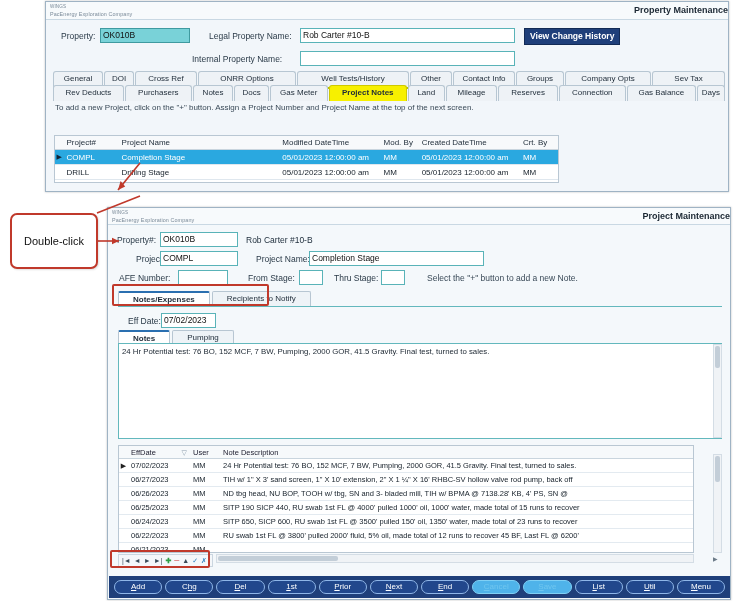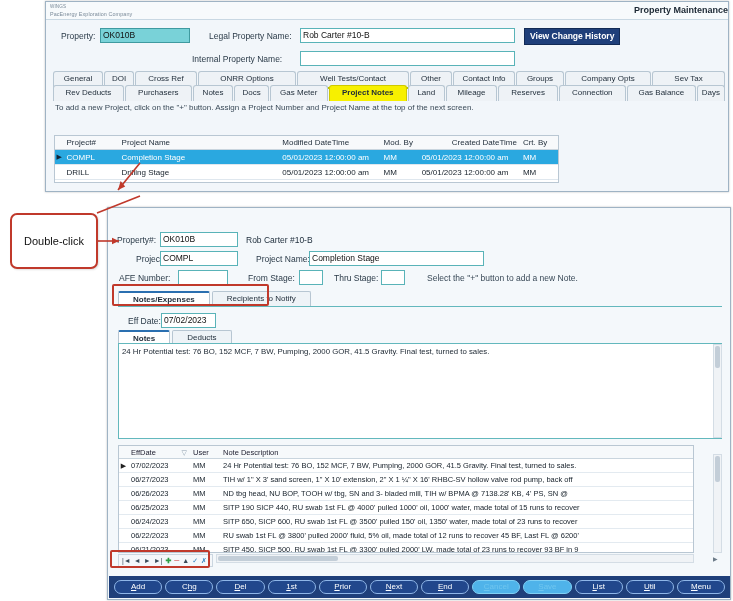--- a/index.html
+++ b/index.html
@@ -224,21 +224,21 @@
     <div class="btn-navy" style="left:478px; top:26px;">View Change History</div>
 
     <div class="lbl" style="left:146px; top:52px;">Internal Property Name:</div>
     <div class="fld" style="left:254px; top:49px; width:215px;"></div>
 
     <div class="tabrow" style="left:7px; top:69px; width:672px;">
         <div class="tab" style="width: 50px;"><span>General</span></div>
         <div class="tab" style="width: 30px;"><span>DOI</span></div>
         <div class="tab" style="width: 62px;"><span>Cross Ref</span></div>
         <div class="tab" style="width: 98px;"><span>ONRR Options</span></div>
-        <div class="tab active-green" style="width: 112px;"><span>Well Tests/Contact</span></div>
+        <div class="tab active-green" style="width: 112px;"><span>Well Tests/History</span></div>
         <div class="tab" style="width: 42px;"><span>Other</span></div>
         <div class="tab" style="width: 62px;"><span>Contact Info</span></div>
         <div class="tab" style="width: 48px;"><span>Groups</span></div>
         <div class="tab" style="width: 86px;"><span>Company Opts</span></div>
         <div class="tab" style="flex: 1 1 0%;"><span>Sev Tax</span></div>
       </div>
     <div class="tabrow" style="left:7px; top:83px; width:672px;">
         <div class="tab" style="width: 74px;"><span>Rev Deducts</span></div>
         <div class="tab" style="width: 70px;"><span>Purchasers</span></div>
         <div class="tab" style="width: 42px;"><span>Notes</span></div>
@@ -255,21 +255,21 @@
 
     <div class="hint" style="left:9px; top:101px;">To add a new Project, click on the "+" button.  Assign a Project Number and Project Name at the top of the next screen.</div>
 
     <div class="grid" style="left:8px; top:133px; width:505px; height:48px;">
       <div class="grid-head">
         <div class="rowmark"></div>
         <div class="cell" style="width:58px;">Project#</div>
         <div class="cell" style="width:170px;">Project Name</div>
         <div class="cell" style="width:107px;">Modified DateTime</div>
         <div class="cell" style="width:40px;">Mod. By</div>
-        <div class="cell" style="width:107px;text-align:right;">Created DateTime</div>
+        <div class="cell" style="width:107px;">Created DateTime</div>
         <div class="cell" style="width:40px;">Crt. By</div>
       </div>
 
       <div class="grid-row sel">
         <div class="rowmark">▶</div>
         <div class="cell" style="width:58px;">COMPL</div>
         <div class="cell" style="width:170px;">Completion Stage</div>
         <div class="cell" style="width:107px;">05/01/2023 12:00:00 am</div>
         <div class="cell" style="width:40px;">MM</div>
         <div class="cell" style="width:107px;">05/01/2023 12:00:00 am</div>
@@ -283,20 +283,27 @@
         <div class="cell" style="width:107px;">05/01/2023 12:00:00 am</div>
         <div class="cell" style="width:40px;">MM</div>
         <div class="cell" style="width:107px;">05/01/2023 12:00:00 am</div>
         <div class="cell" style="width:40px;">MM</div>
       </div>
     </div>
   </div>
 
   <div class="win" style="left:107px; top:207px; width:624px; height:393px; background:#f4f8fb;">
 
+    <div class="win-header" style="height:17px;">
+      <div class="brand">
+        <span class="b1">WINGS</span>
+        <span class="b2">PacEnergy Exploration Company</span>
+      </div>
+      <div class="win-title" style="top:3px;">Project Maintenance</div>
+    </div>
 
     <div class="lbl" style="left:9px; top:27px;">Property#:</div>
     <div class="fld" style="left:52px; top:24px; width:78px;">OK010B</div>
     <div class="plain" style="left:138px; top:27px;">Rob Carter #10-B</div>
 
     <div class="lbl" style="left:8px; top:46px;padding-left:20px;">Project#:</div>
     <div class="fld" style="left:52px; top:43px; width:78px;">COMPL</div>
     <div class="lbl" style="left:148px; top:46px;">Project Name:</div>
     <div class="fld" style="left:201px; top:43px; width:175px;">Completion Stage</div>
 
@@ -312,21 +319,21 @@
         <div class="stab on"><span>Notes/Expenses</span></div>
         <div class="stab"><span>Recipients to Notify</span></div>
       </div>
     <div style="position:absolute; left:10px; top:98px; width:604px; height:1px; background:#63b8bd;"></div>
 
     <div class="lbl" style="left:20px; top:108px;">Eff Date:</div>
     <div class="fld" style="left:53px; top:105px; width:55px;">07/02/2023</div>
 
     <div style="position:absolute; left:10px; top:122px; display:flex; gap:2px;">
         <div class="stab on"><span>Notes</span></div>
-        <div class="stab"><span>Deducts</span></div>
+        <div class="stab"><span>Pumping</span></div>
       </div>
 
     <div class="notebox" style="left:10px; top:135px; width:604px; height:96px;">24 Hr Potential test:  76 BO, 152 MCF, 7 BW, Pumping, 2000 GOR, 41.5 Gravity.  Final test, turned to sales.</div>
     <div class="sbar-v" style="left:605px; top:136px; width:9px; height:94px;">
       <div class="thumb" style="top:1px; height:22px;"></div>
     </div>
 
     <div class="ngrid" style="left:10px; top:237px; width:576px; height:108px;">
       <div class="ngrid-head">
         <div class="rowmark"></div>
@@ -371,21 +378,20 @@
           <div class="ngrid-row">
             <div class="rowmark"></div>
             <div class="cell" style="width: 62px;">06/22/2023</div>
             <div class="cell" style="width: 30px;">MM</div>
             <div class="cell" style="flex: 1 1 0%;">RU swab 1st FL @ 3800' pulled 2000' fluid, 5% oil, made total of 12 runs to recover 45 BF, Last FL @ 6200'</div>
           </div>
           <div class="ngrid-row">
             <div class="rowmark"></div>
             <div class="cell" style="width: 62px;">06/21/2023</div>
             <div class="cell" style="width: 30px;">MM</div>
-            <div class="cell" style="flex: 1 1 0%;">SITP 450, SICP 500, RU swab 1st FL @ 3300' pulled 2000' LW, made total of 23 runs to recover 93 BF in 9</div>
           </div>
         </div>
     </div>
 
     <div class="sbar-v" style="left:605px; top:246px; width:9px; height:99px;">
       <div class="thumb" style="top:1px; height:26px;"></div>
     </div>
 
     <div class="nav" style="left:10px; top:346px; width:95px;">
         <div class="navbtn">|◄</div>

